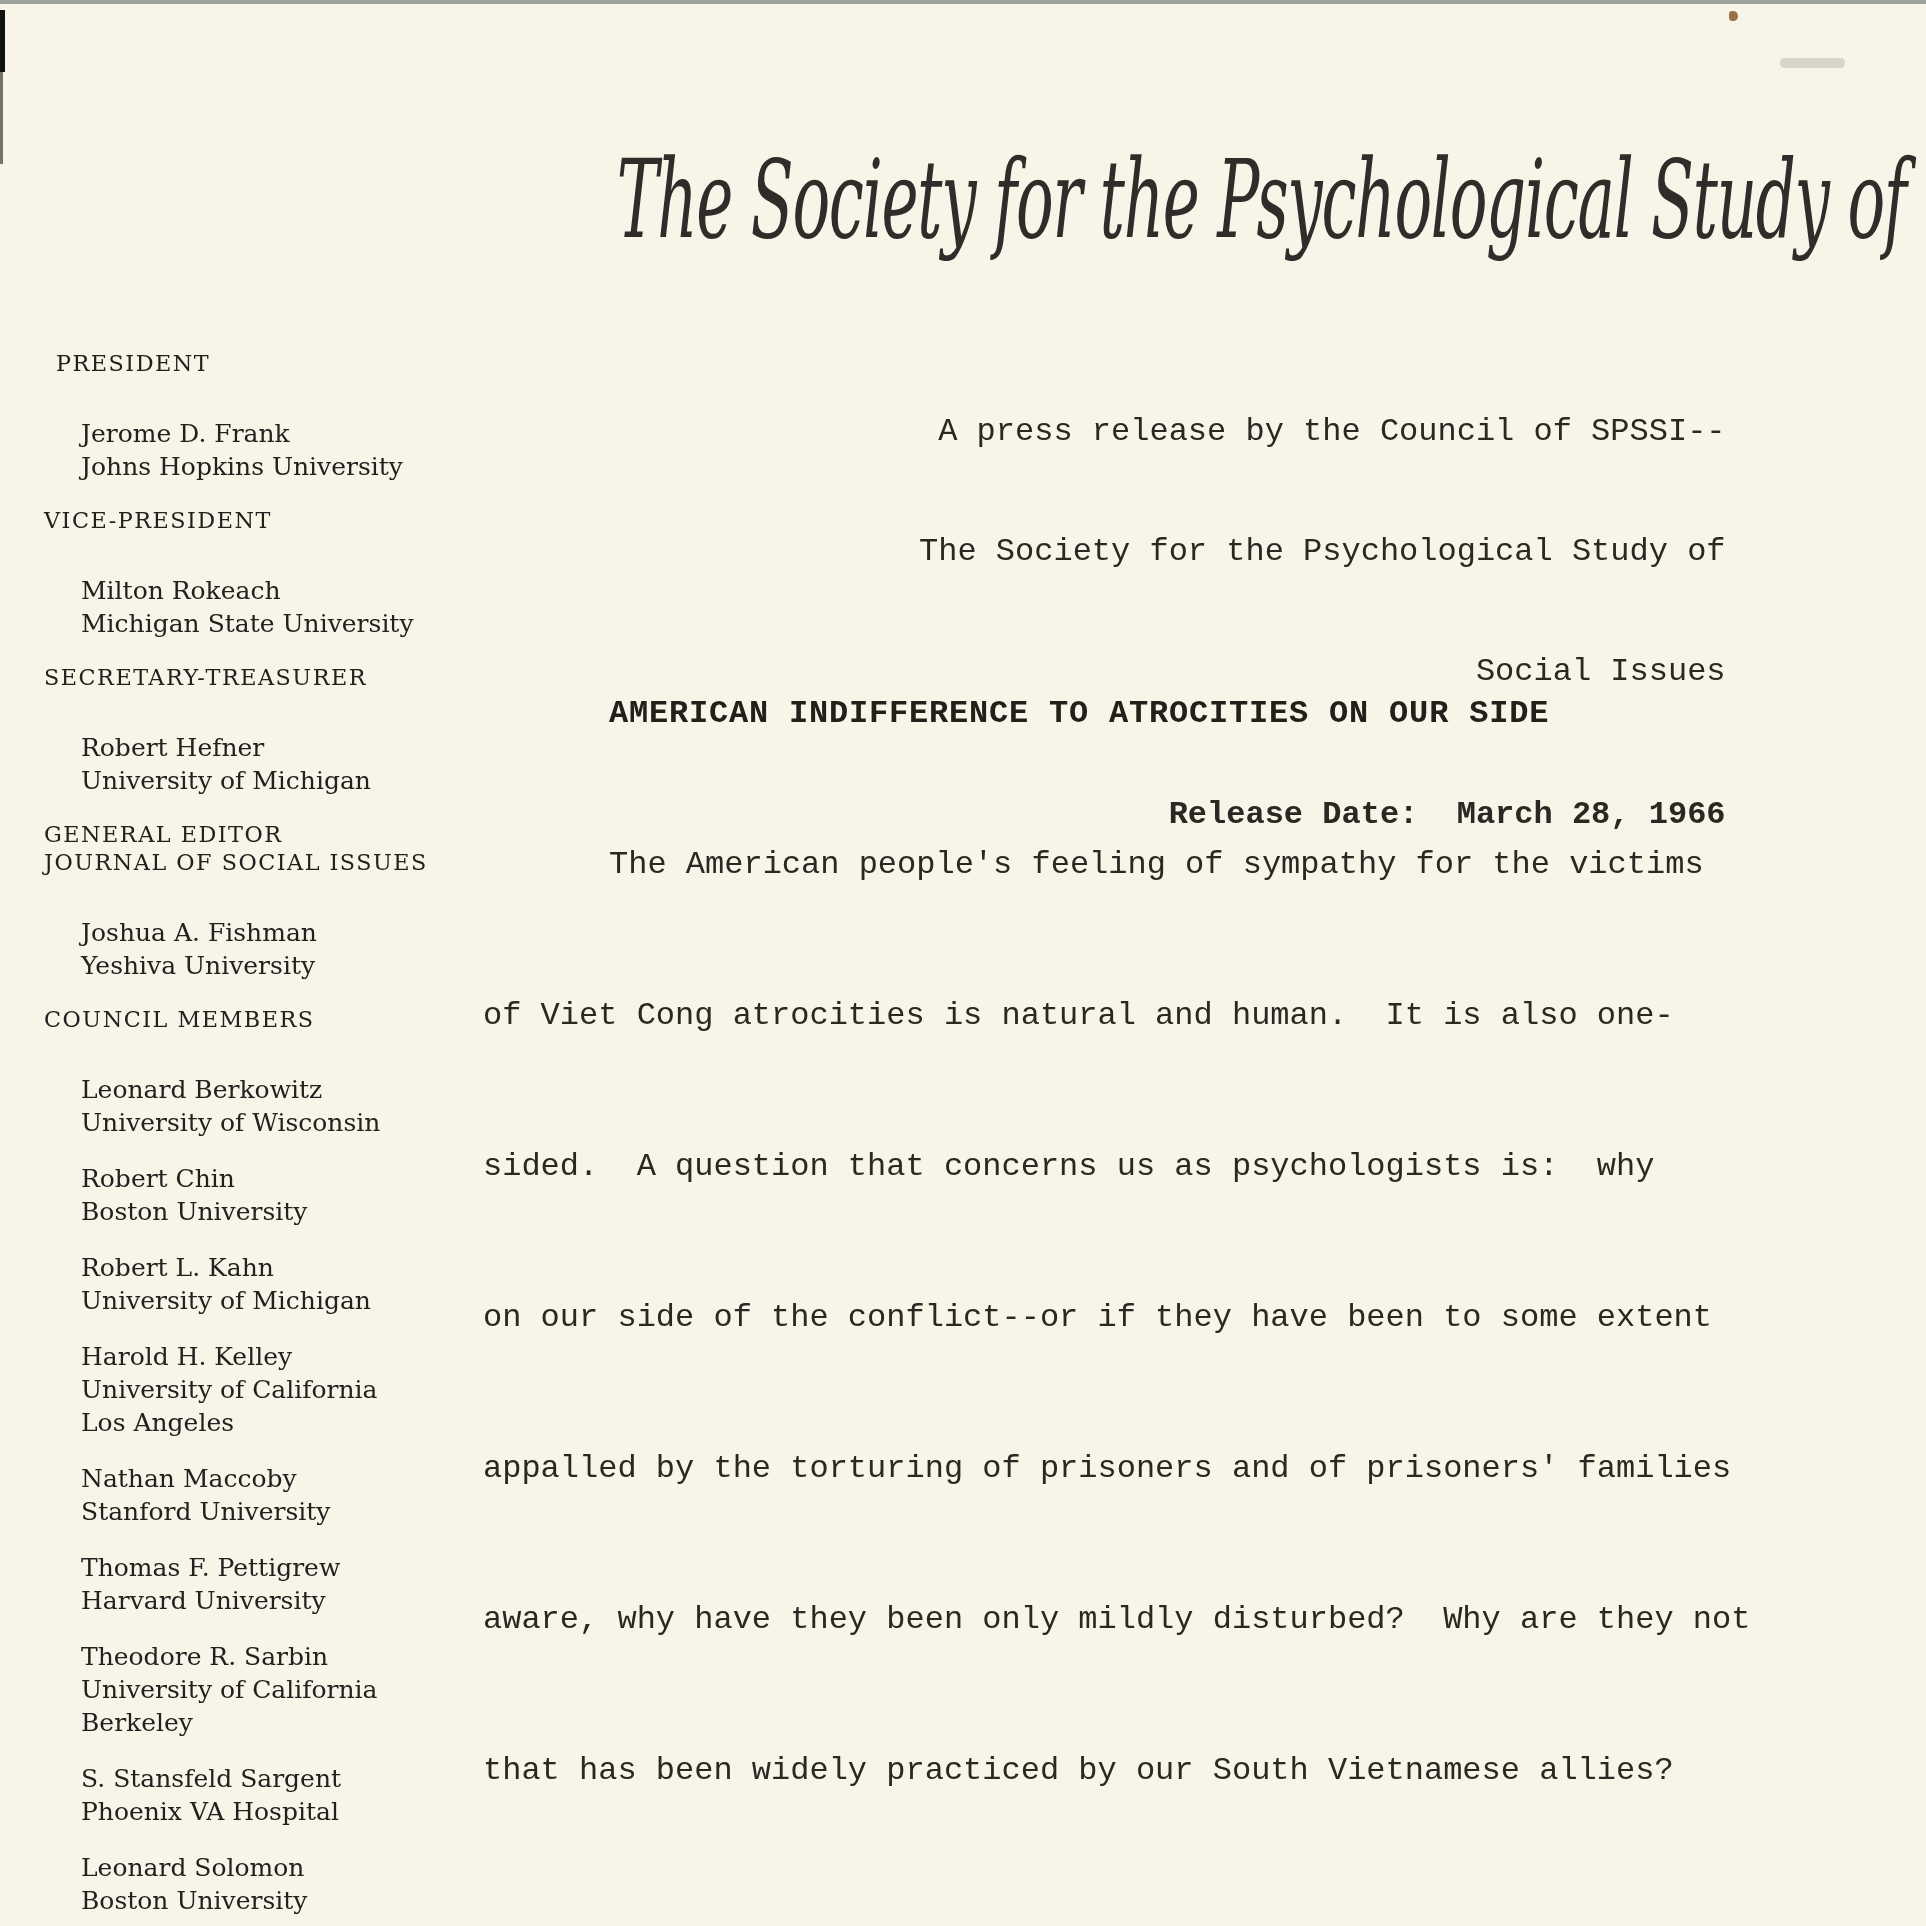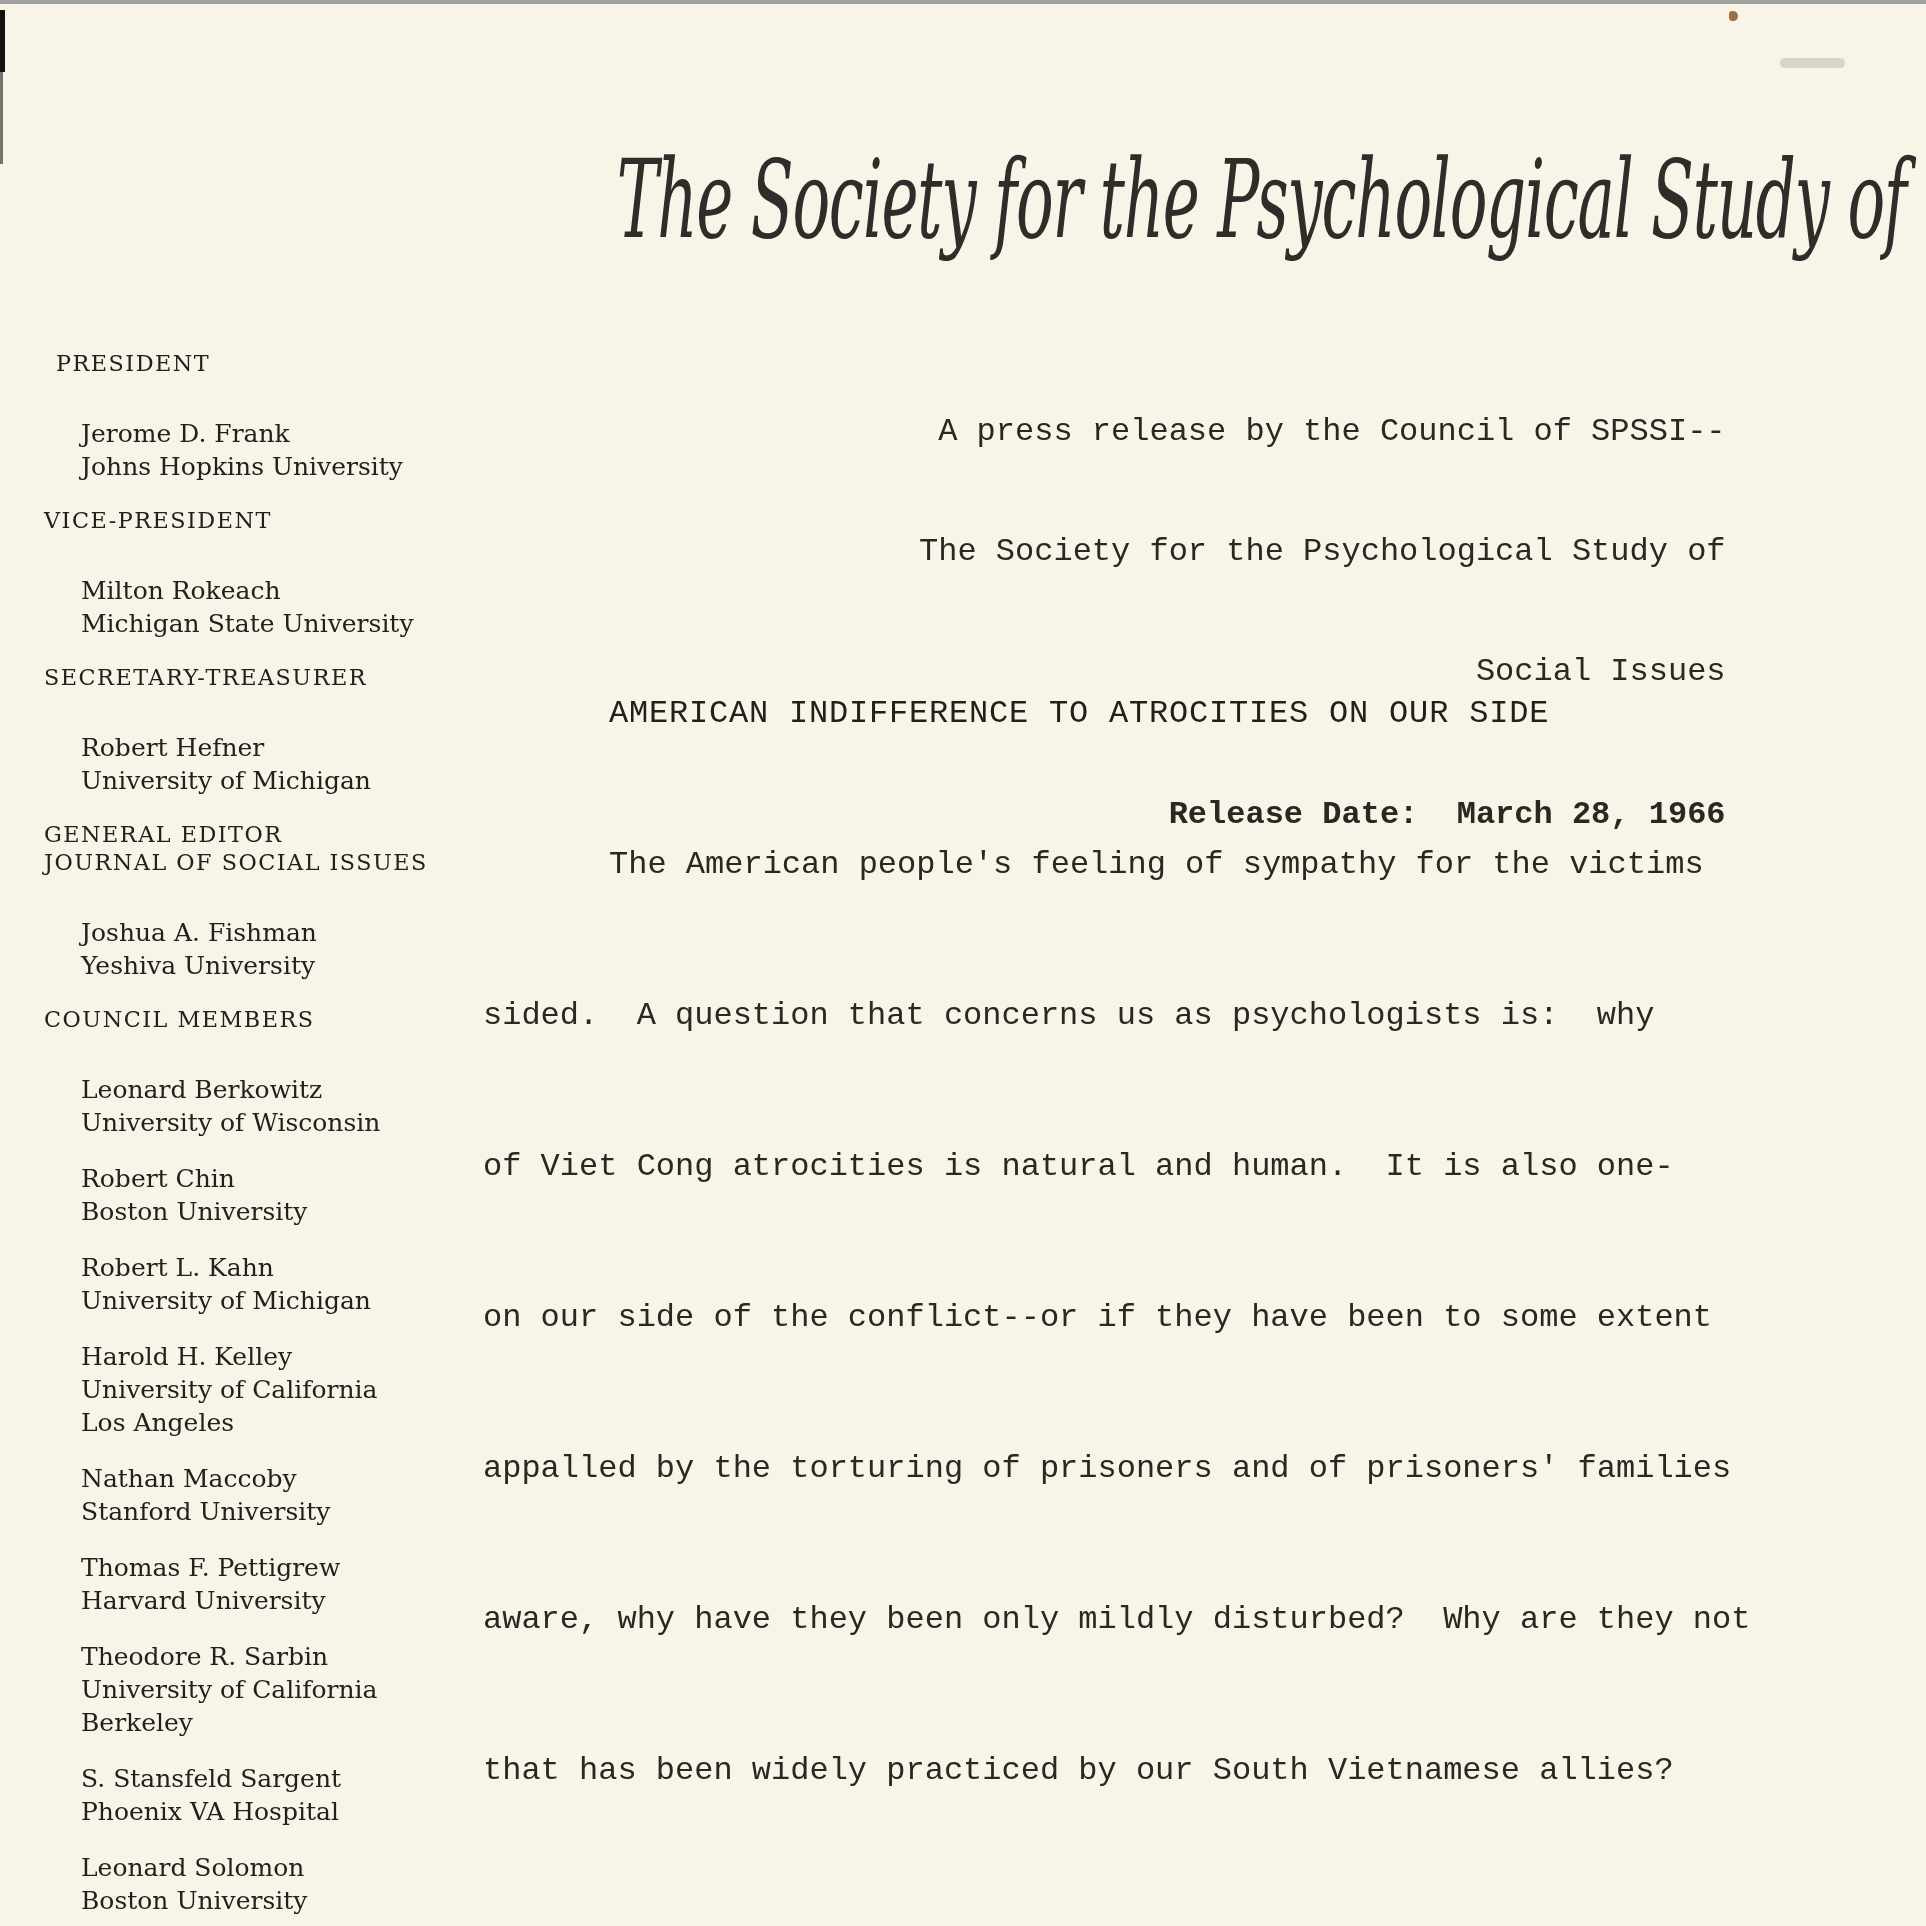--- a/index.html
+++ b/index.html
@@ -66,21 +66,21 @@
     position: absolute; left: 919px; top: 332px;
     font-size: 32px; line-height: 40px; white-space: pre; text-align: right;
   }
   .release-date { margin-top: 23px; font-weight: bold; }
   .body-col {
     position: absolute; left: 483px; top: 601px; width: 1317px;
     font-size: 32px; white-space: pre;
   }
   .bline { height: 77px; line-height: 77px; white-space: pre; }
   .bline.ind { padding-left: 126px; }
-  .btitle { font-weight: 400; letter-spacing: 0.8px; color: #23201b; }
+  .btitle { font-weight: 700; letter-spacing: 0.8px; color: #23201b; }
 </style>
 </head>
 <body>
 
 <div class="edge-top"></div>
 
 <div class="corner-mark"></div>
 <div class="corner-mark2"></div>
 <div class="speck-brown"></div>
 <div class="smudge-gray"></div>
@@ -164,22 +164,22 @@
 <div class="release-block tw">
   <div>A press release by the Council of SPSSI--</div>
   <div>The Society for the Psychological Study of</div>
   <div>Social Issues</div>
   <div class="release-date">Release Date:  March 28, 1966</div>
 </div>
 
 <div class="body-col tw">
   <div class="bline ind btitle">AMERICAN INDIFFERENCE TO ATROCITIES ON OUR SIDE</div>
   <div class="bline ind">The American people's feeling of sympathy for the victims</div>
+  <div class="bline">of Viet Cong atrocities is natural and human.  It is also one-</div>
   <div class="bline">sided.  A question that concerns us as psychologists is:  why</div>
-  <div class="bline">of Viet Cong atrocities is natural and human.  It is also one-</div>
   <div class="bline">on our side of the conflict--or if they have been to some extent</div>
   <div class="bline">appalled by the torturing of prisoners and of prisoners' families</div>
   <div class="bline">aware, why have they been only mildly disturbed?  Why are they not</div>
   <div class="bline">that has been widely practiced by our South Vietnamese allies?</div>
   
   
   
   
   
   

